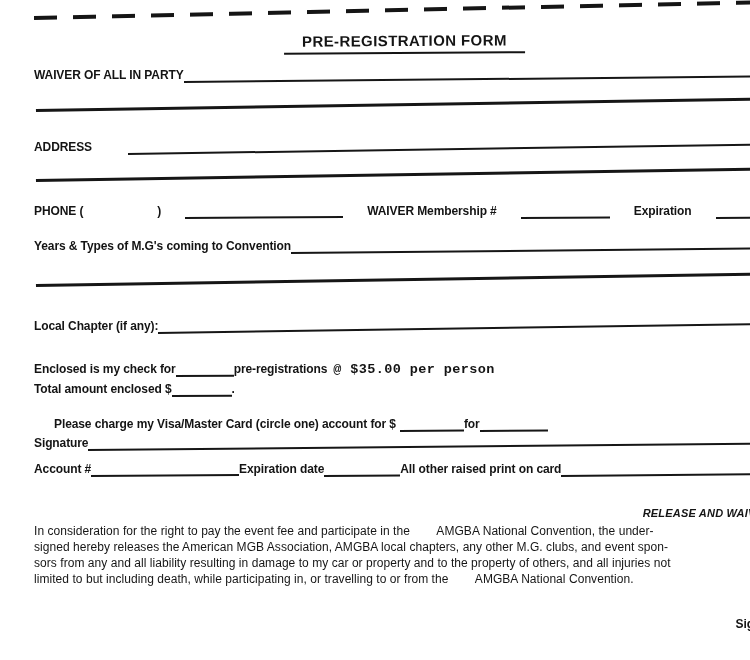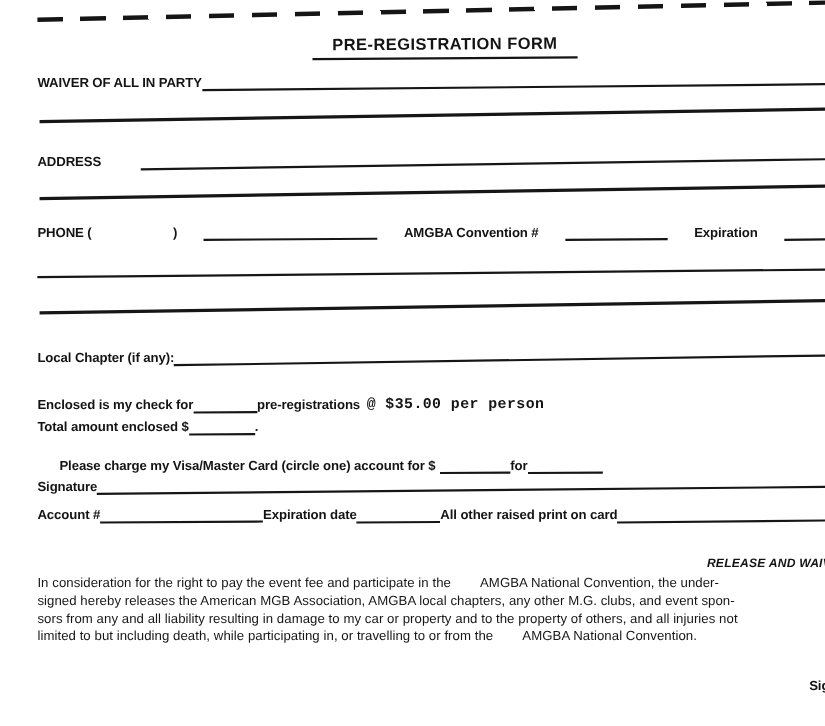--- a/index.html
+++ b/index.html
@@ -127,27 +127,28 @@
     <span class="line grow sk2"></span>
   </div>
 
   <div class="fullline mt-full2"></div>
 
   <div class="row mt-phone">
     <span class="lbl">PHONE (</span>
     <span class="gap26"></span>
     <span class="lbl">)</span>
     <span class="line sk3" style="width:158px"></span>
-    <span class="lbl">AMGBA Convention #</span>
+    <span class="lbl">WAIVER Membership #</span>
     <span class="line grow sk3" style="flex:1.5"></span>
     <span class="lbl">Expiration</span>
     <span class="line grow sk1"></span>
   </div>
 
   <div class="row mt-years">
+    <span class="lbl">Years &amp; Types of M.G's coming to Convention</span>
     <span class="line grow sk1"></span>
   </div>
 
   <div class="fullline mt-full3"></div>
 
   <div class="row mt-local">
     <span class="lbl">Local Chapter (if any):</span>
     <span class="line grow sk2"></span>
   </div>
 

